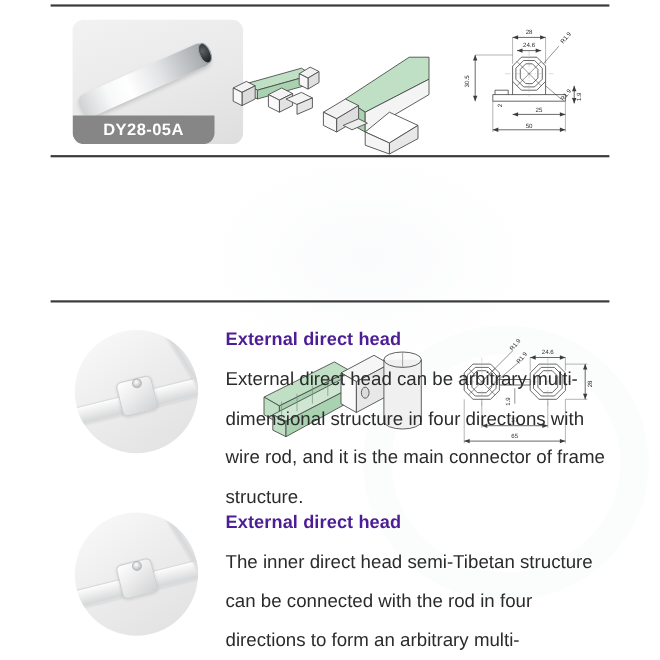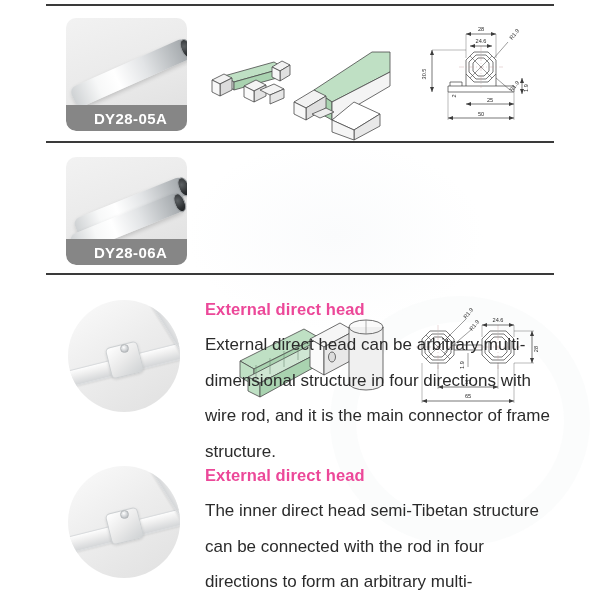--- a/index.html
+++ b/index.html
@@ -21,21 +21,21 @@
   .divider.d3 { top: 273px; }
 
   
   .product-row { position: absolute; left: 0; width: 600px; }
   .product-row.r1 { top: 10px; height: 130px; }
   .product-row.r2 { top: 147px; height: 124px; }
 
   
   .photo-card {
     position: absolute; left: 66px; top: 8px;
-    width: 121px; height: 113px;
+    width: 155px; height: 113px;
     background: linear-gradient(160deg,#f2f2f2 0%,#e9e9e9 55%,#dedede 100%);
     border-radius: 10px;
     overflow: hidden;
   }
   .photo-card.c2 { top: 10px; height: 108px; }
 
   .tube {
     position: absolute;
     background: linear-gradient(90deg,#cfd2d4 0%,#f7f8f8 22%,#ffffff 38%,#e2e4e6 62%,#b9bdc0 85%,#9ea3a7 100%);
     border-radius: 7px;
@@ -128,21 +128,21 @@
   }
   .cp-screw {
     position: absolute; left: 52px; top: 44px;
     width: 9px; height: 9px; border-radius: 50%;
     background: radial-gradient(circle at 40% 35%,#ffffff 0%,#c9cccf 60%,#9fa3a6 100%);
     border: 1px solid #b4b8bb;
   }
 
   .feat-title {
     position: absolute; left: 205px; top: 0;
-    font-size: 16.5px; font-weight: bold; color: #ec4899;
+    font-size: 16.5px; font-weight: bold; color: #4c1d95;
     letter-spacing: .1px;
   }
   .feat-body {
     position: absolute; left: 205px; top: 27px;
     width: 355px;
     font-size: 17px; color: #2b2b2b;
     line-height: 2.1;
   }
 
   
@@ -273,29 +273,20 @@
         <text x="124" y="72" text-anchor="middle" transform="rotate(-90 124 72)">1.9</text>
         <text x="52" y="80" text-anchor="middle" transform="rotate(-90 52 80)">2</text>
         <text x="108" y="24" text-anchor="start" transform="rotate(-50 108 24)">R1.9</text>
         <text x="108" y="76" text-anchor="start" transform="rotate(-50 108 76)">R1.9</text>
       </g>
     </svg>
   </div>
 
   <div class="product-row r2">
 
-    <div class="photo-card c2">
-      <div class="tube t2a">
-        <div class="tube-cap"></div>
-      </div>
-      <div class="tube t2b">
-        <div class="tube-cap"></div>
-      </div>
-      <div class="badge">DY28-06A</div>
-    </div>
 
     <svg class="iso i2" width="186" height="110" viewBox="0 0 186 110">
       <g stroke="#4a4a4a" stroke-width="0.8" stroke-linejoin="round">
 
         <g fill="#bfe0c4">
           <polygon points="26,58 90,26 104,34 40,66"></polygon>
           <polygon points="26,58 40,66 40,82 26,74"></polygon>
           <polygon points="40,66 104,34 104,48 40,82" fill="#a9d3b0"></polygon>
           <polygon points="34,74 96,42 108,48 46,80" fill="#cfe6d3"></polygon>
           <polygon points="34,74 46,80 46,94 34,88"></polygon>

